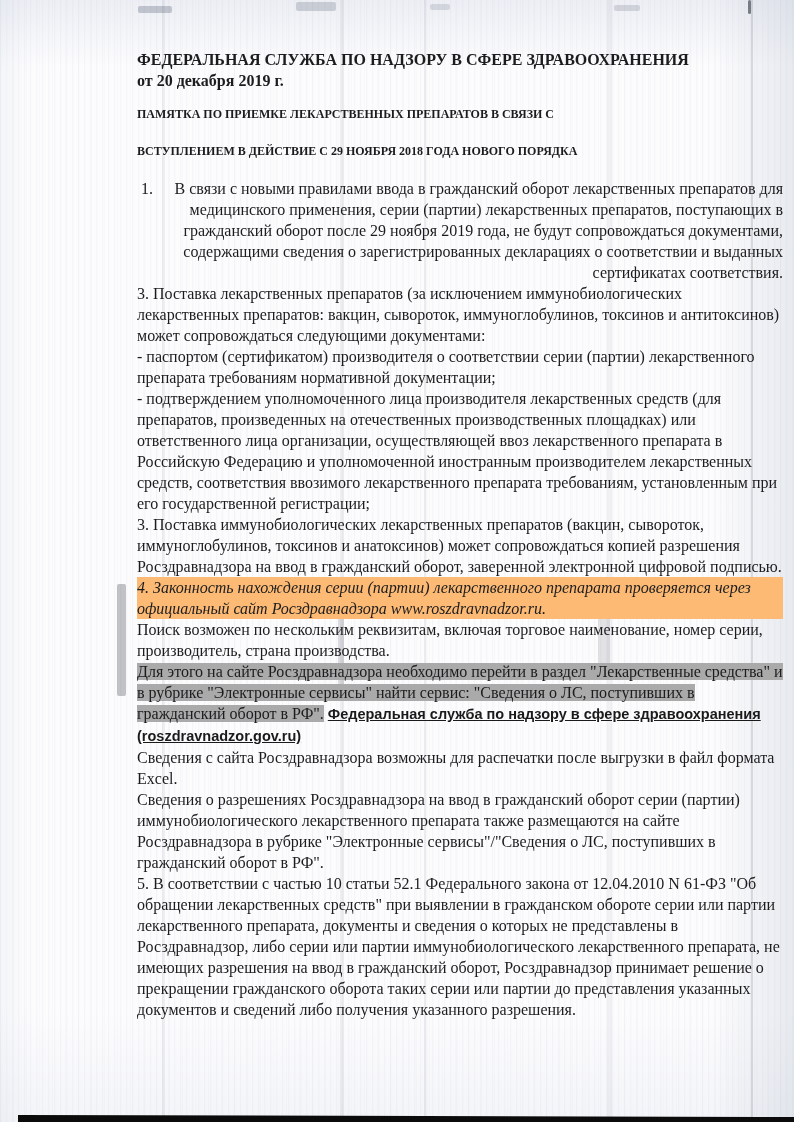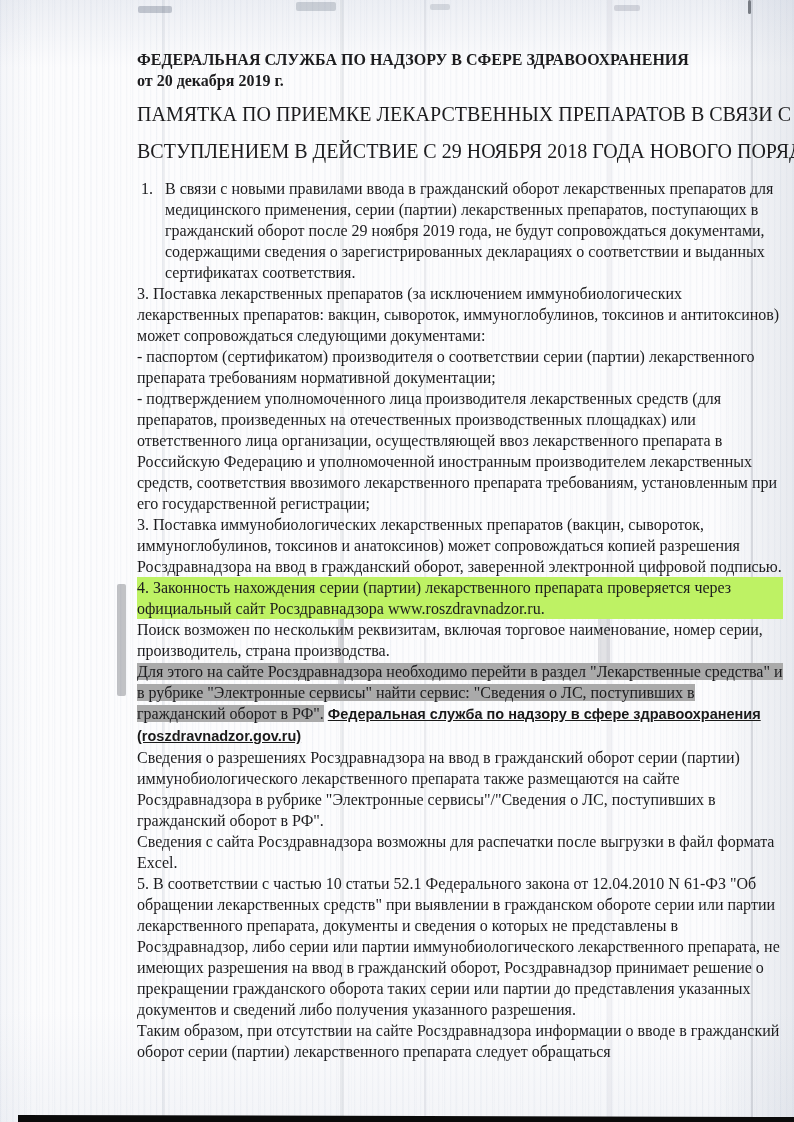--- a/index.html
+++ b/index.html
@@ -25,29 +25,29 @@
   .streak { position: absolute; top: 0; height: 100%; pointer-events: none; }
   .smudge { position: absolute; pointer-events: none; border-radius: 2px; }
   .bottom-bar {
     position: absolute; left: 18px; right: -6px; bottom: 0px; height: 7px;
     background: #0b0b0b; transform: rotate(0.15deg); transform-origin: left bottom;
   }
 
   .content { position: absolute; left: 117px; top: 49px; width: 646px; margin-left: 20px; }
 
   .doc-header { font-weight: bold; font-size: 16px; line-height: 21px; }
-  .doc-title  { font-weight: normal; font-size: 20px; line-height: 37px; margin-top: 5px; white-space: nowrap; text-align: center; }
+  .doc-title  { font-weight: bold; font-size: 12px; line-height: 37px; margin-top: 5px; white-space: nowrap; }
   .doc-body   { font-size: 16px; line-height: 21px; margin-top: 8px; }
 
   .doc-body p { margin: 0; }
   .item1 { display: flex; }
   .item1 .num { width: 28px; padding-left: 4px; box-sizing: border-box; }
-  .item1 .txt { flex: 1; }
+  .item1 .txt { flex: 1; text-align: right; }
 
-  .hl-block { background: #bef264; display: inline-block; }
+  .hl-block { background: #fdba74; display: inline-block; font-style: italic; }
   .hl { background: #aaaaaa; }
 
   .doclink {
     font-family: "Liberation Sans", sans-serif;
     font-size: 14.5px;
     font-weight: 600;
     color: #1a1a1a;
     text-decoration: underline;
     cursor: pointer;
   }
@@ -96,19 +96,18 @@
     <p>- подтверждением уполномоченного лица производителя лекарственных средств (для препаратов, произведенных на отечественных производственных площадках) или ответственного лица организации, осуществляющей ввоз лекарственного препарата в Российскую Федерацию и уполномоченной иностранным производителем лекарственных средств, соответствия ввозимого лекарственного препарата требованиям, установленным при его государственной регистрации;</p>
     <p>3. Поставка иммунобиологических лекарственных препаратов (вакцин, сывороток, иммуноглобулинов, токсинов и анатоксинов) может сопровождаться копией разрешения Росздравнадзора на ввод в гражданский оборот, заверенной электронной цифровой подписью.</p>
 
     <div>
       <span class="hl-block">4. Законность нахождения серии (партии) лекарственного препарата проверяется через официальный сайт Росздравнадзора www.roszdravnadzor.ru.</span>
     </div>
 
     <p>Поиск возможен по нескольким реквизитам, включая торговое наименование, номер серии, производитель, страна производства.</p>
 
     <p><span class="hl">Для этого на сайте Росздравнадзора необходимо перейти в раздел "Лекарственные средства" и в рубрике "Электронные сервисы" найти сервис: "Сведения о ЛС, поступивших в гражданский оборот в РФ".</span> <a class="doclink">Федеральная служба по надзору в сфере здравоохранения (roszdravnadzor.gov.ru)</a></p>
+    <p>Сведения с сайта Росздравнадзора возможны для распечатки после выгрузки в файл формата Excel.</p>
     <p>Сведения о разрешениях Росздравнадзора на ввод в гражданский оборот серии (партии) иммунобиологического лекарственного препарата также размещаются на сайте Росздравнадзора в рубрике "Электронные сервисы"/"Сведения о ЛС, поступивших в гражданский оборот в РФ".</p>
-    <p>Сведения с сайта Росздравнадзора возможны для распечатки после выгрузки в файл формата Excel.</p>
     <p>5. В соответствии с частью 10 статьи 52.1 Федерального закона от 12.04.2010 N 61-ФЗ "Об обращении лекарственных средств" при выявлении в гражданском обороте серии или партии лекарственного препарата, документы и сведения о которых не представлены в Росздравнадзор, либо серии или партии иммунобиологического лекарственного препарата, не имеющих разрешения на ввод в гражданский оборот, Росздравнадзор принимает решение о прекращении гражданского оборота таких серии или партии до представления указанных документов и сведений либо получения указанного разрешения.</p>
-    <p>Таким образом, при отсутствии на сайте Росздравнадзора информации о вводе в гражданский оборот серии (партии) лекарственного препарата следует обращаться</p>
 
   </div>
 </div>
 
 </body></html>

